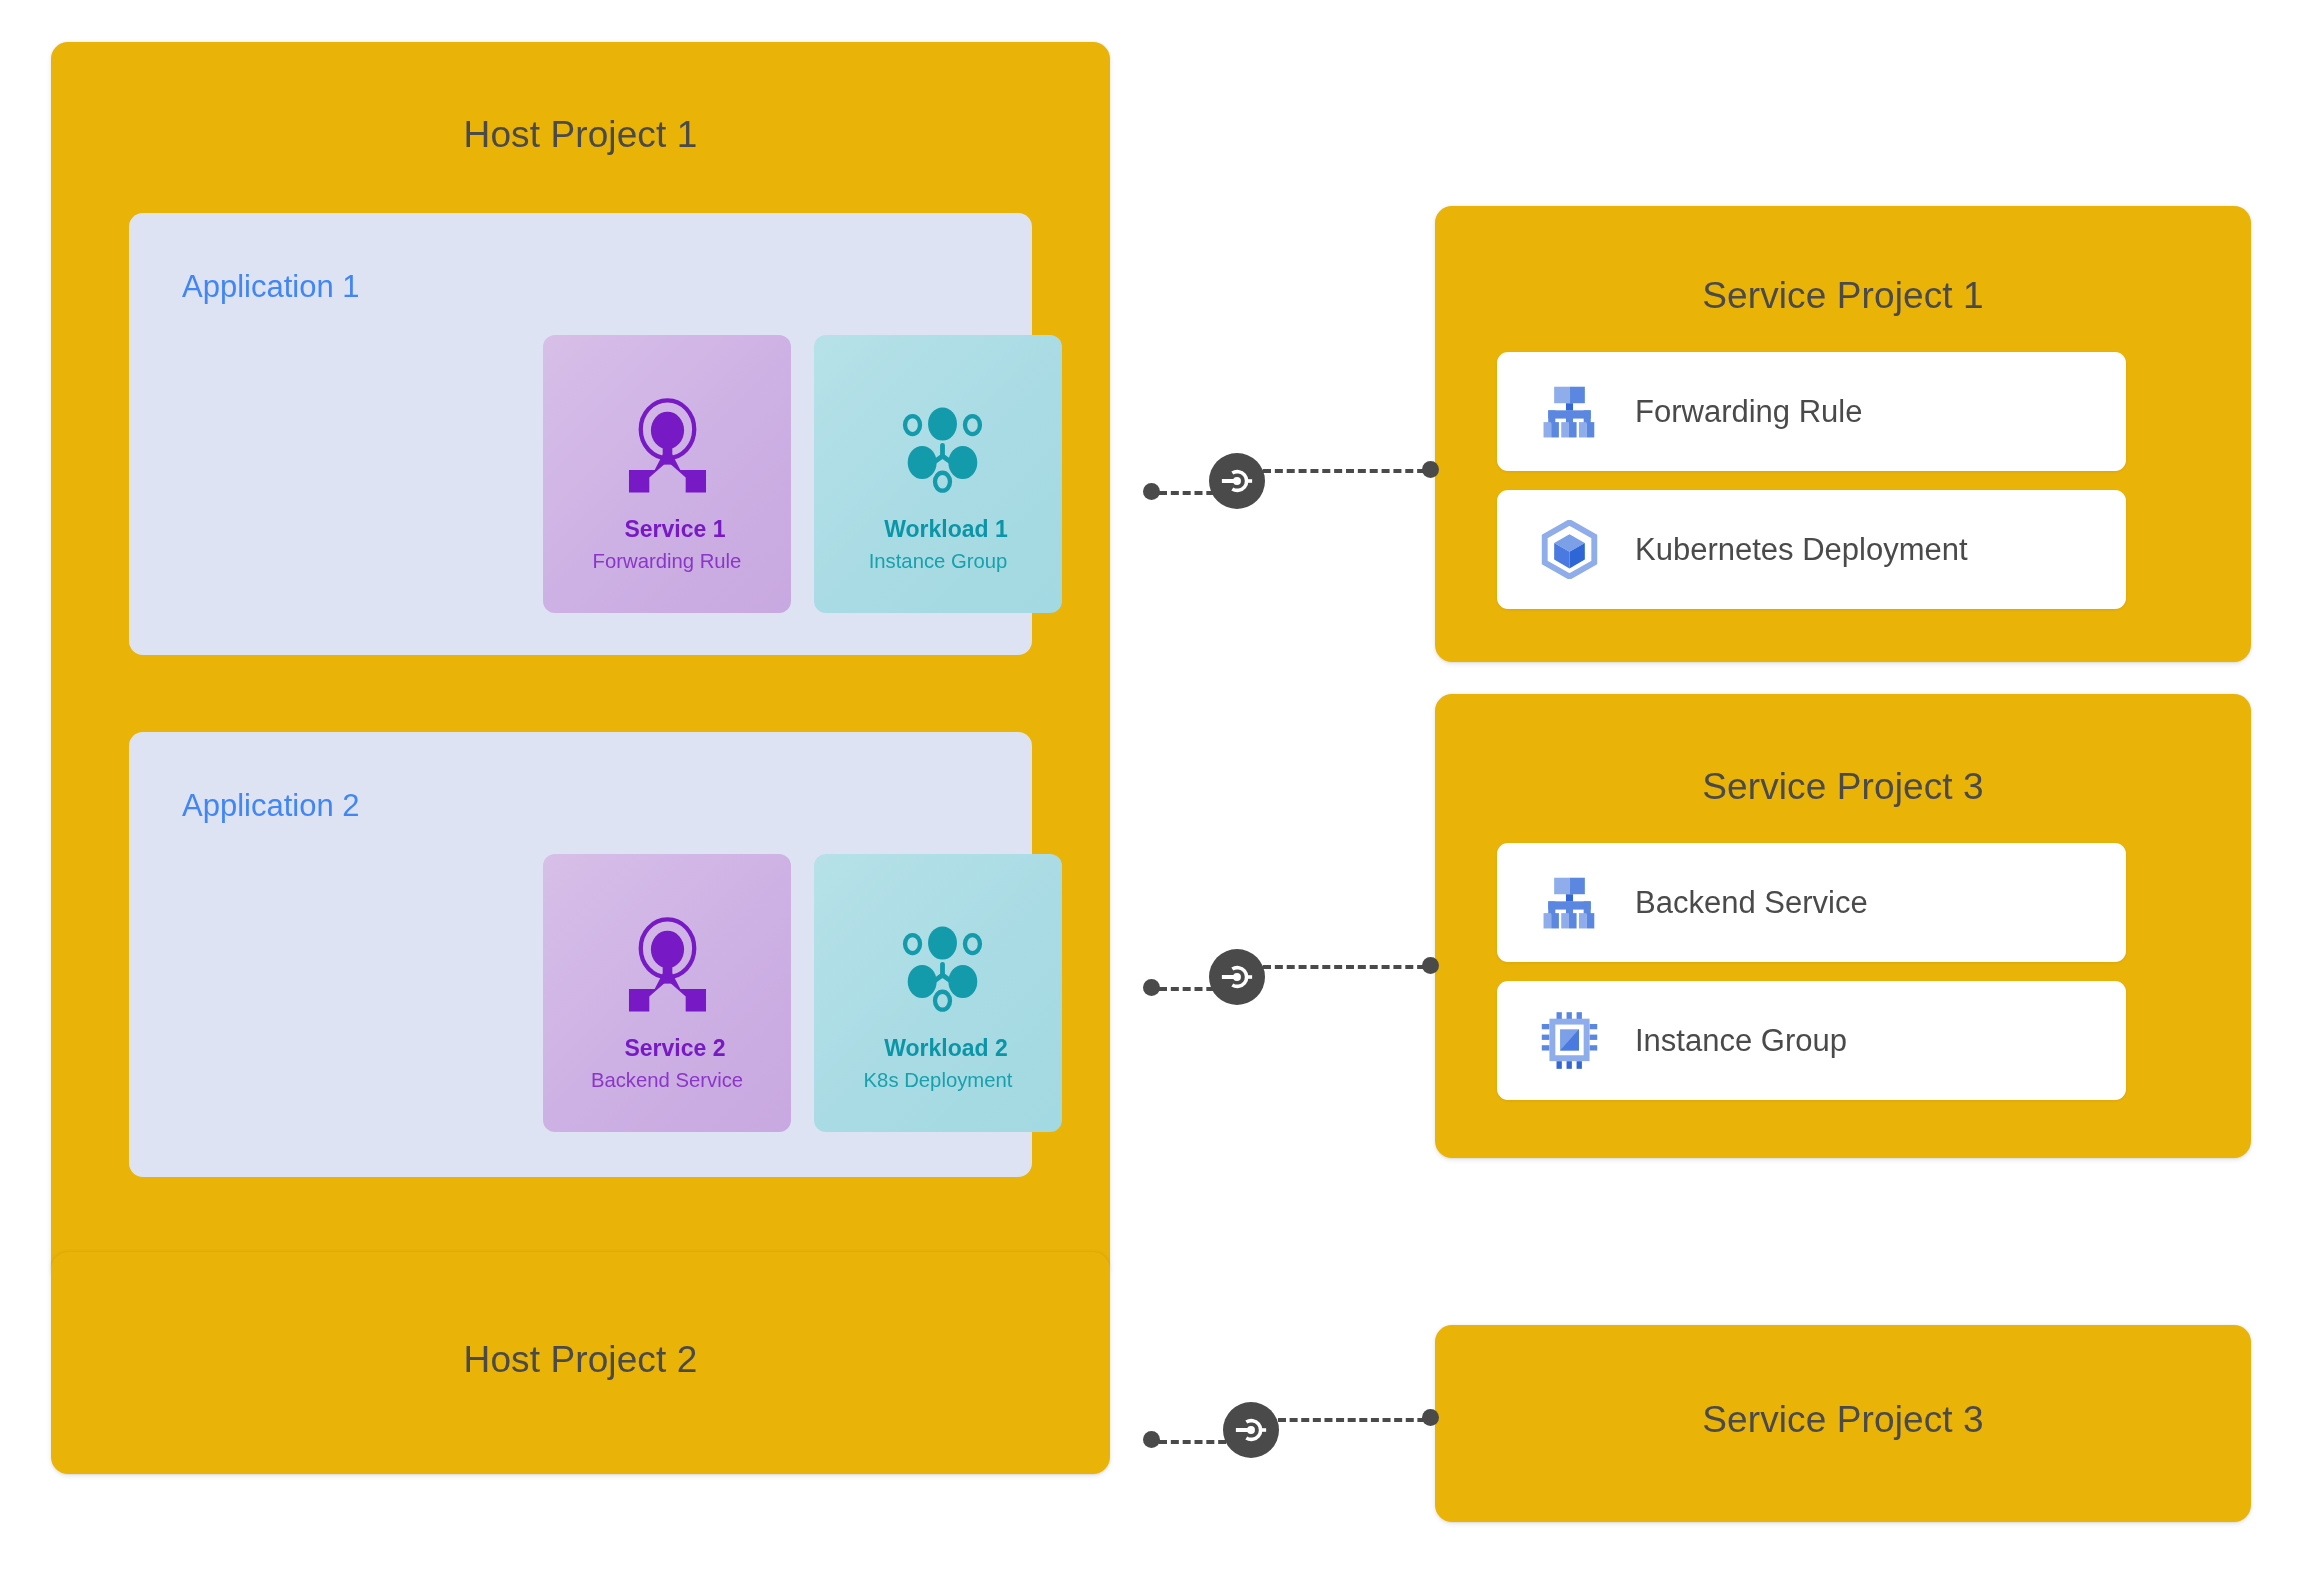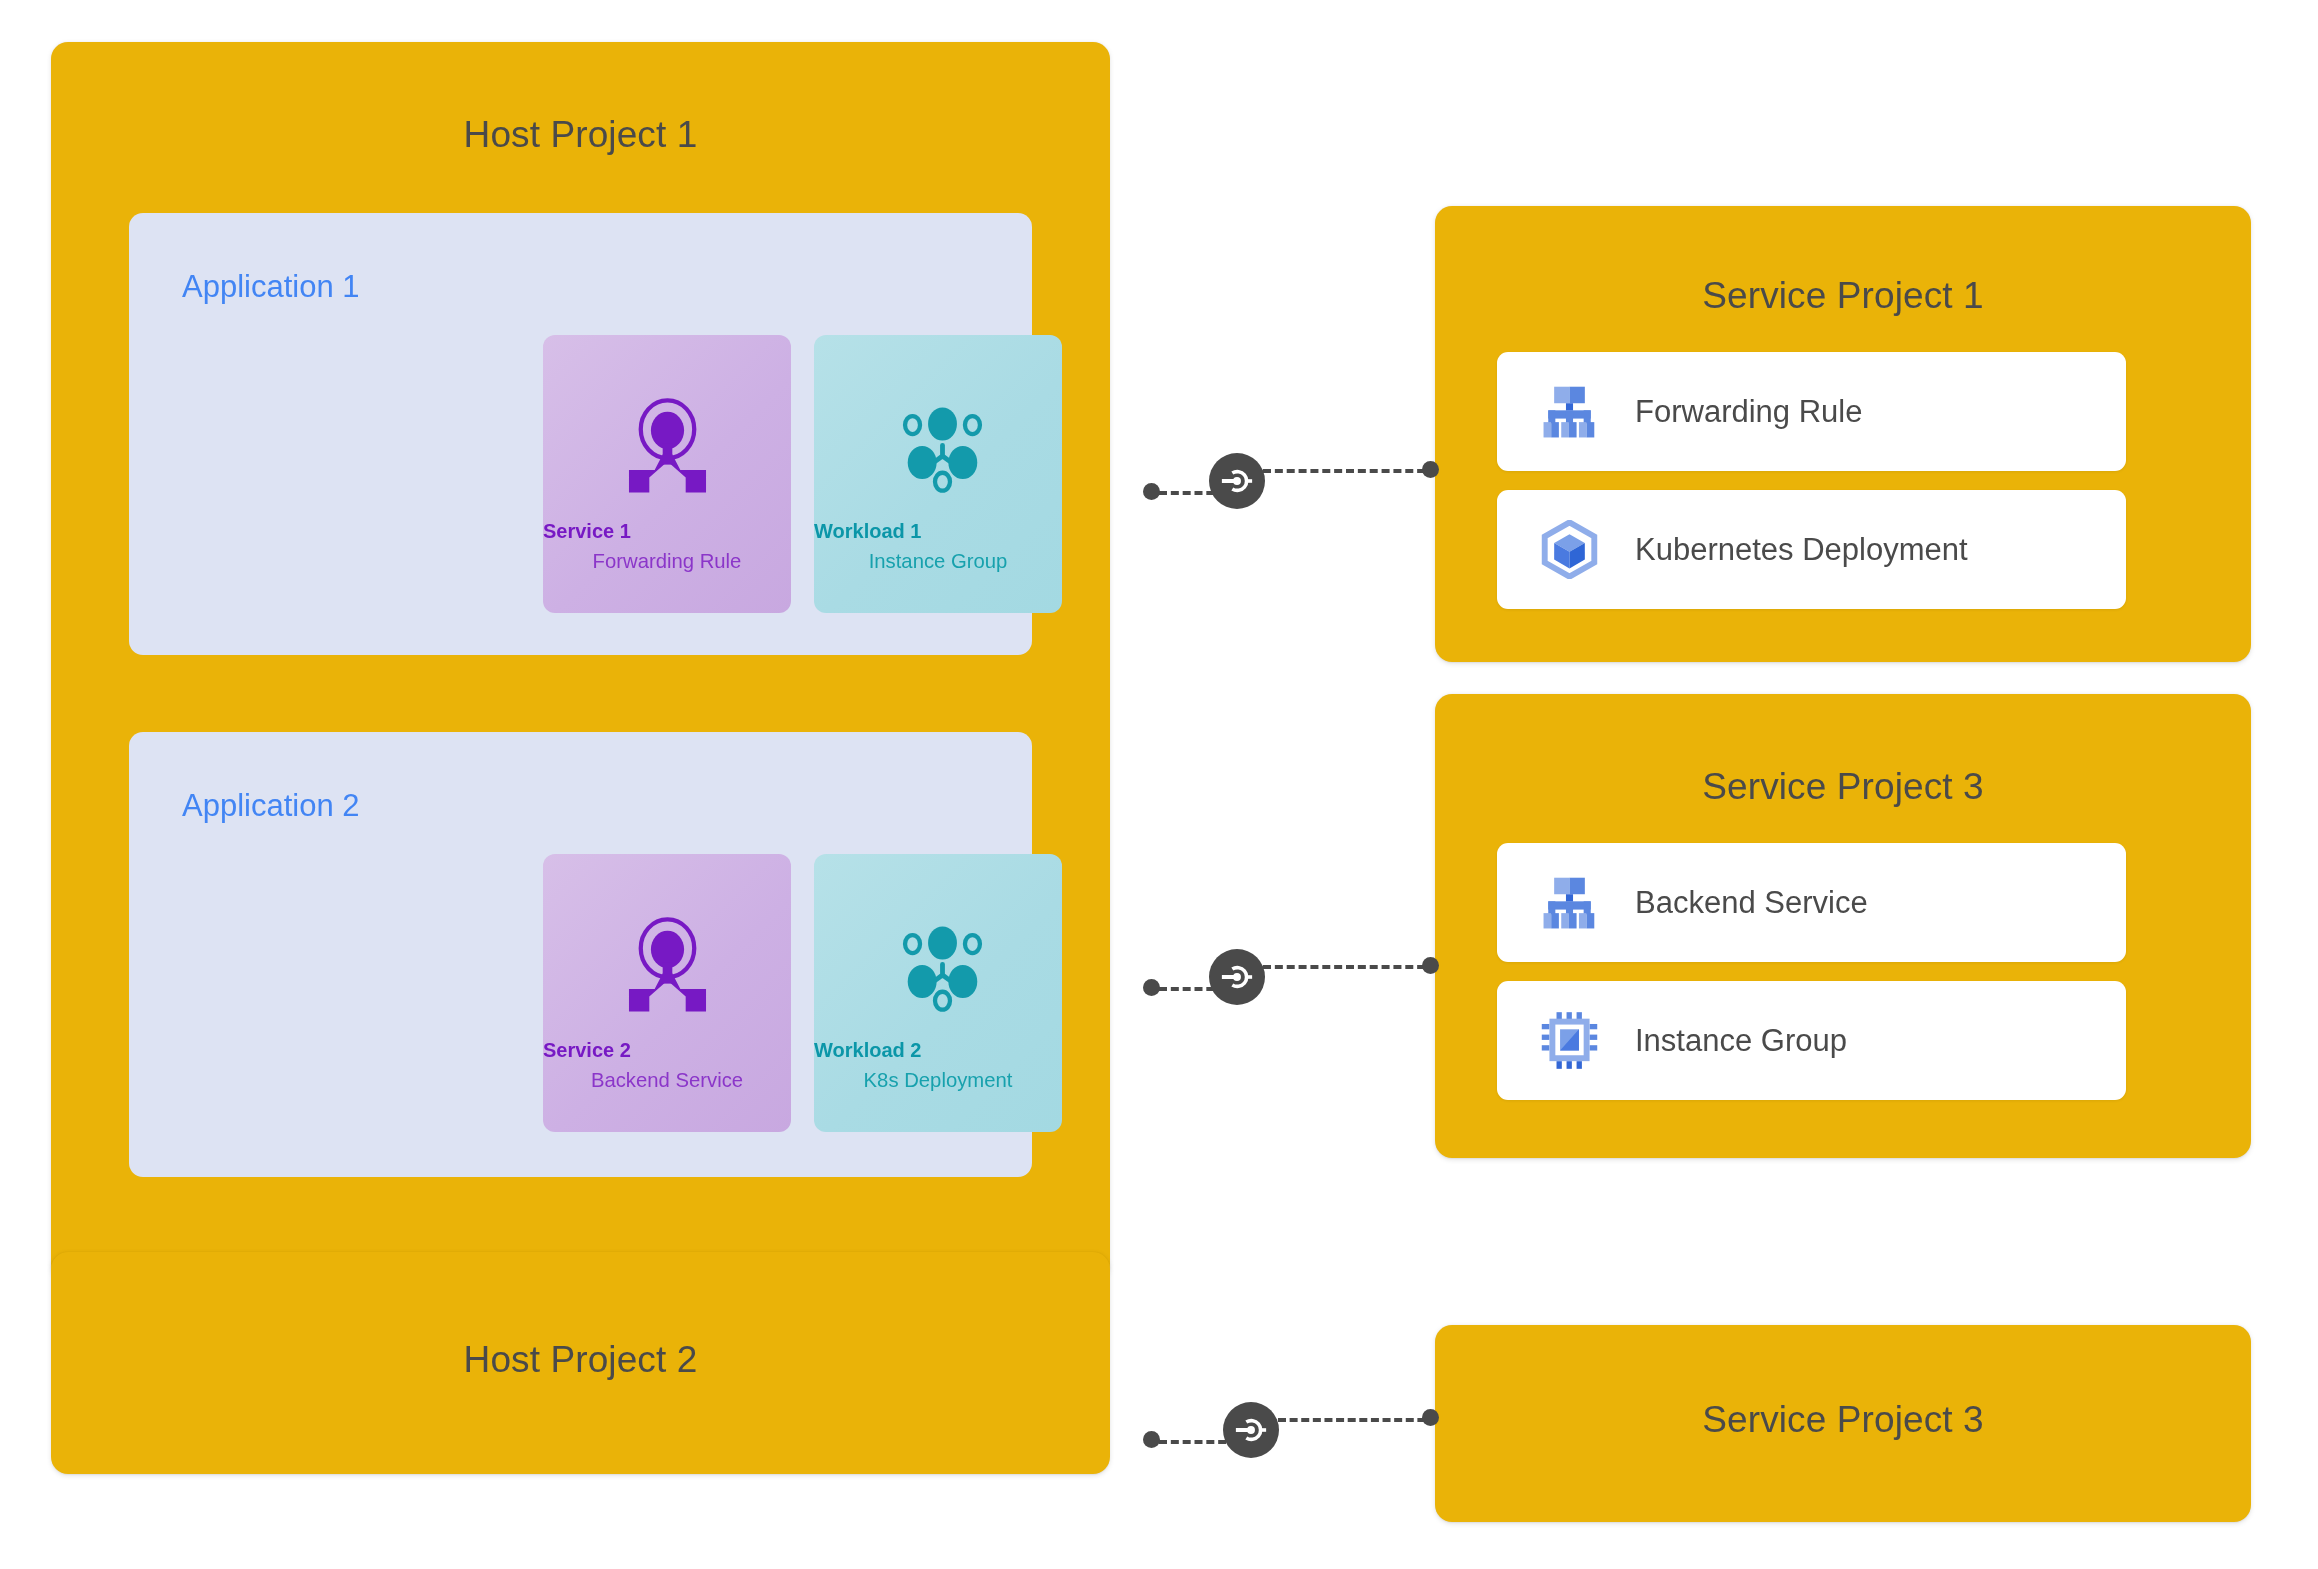--- a/index.html
+++ b/index.html
@@ -69,24 +69,24 @@
     background:linear-gradient(135deg,#b6e1e8 0%,#a9dbe4 55%,#a3d9e2 100%);
   }
   .tile-icon{
     margin-top:59px;
     width:107px;
     height:107px;
     display:block;
   }
   .tile-title{
     position:absolute;
-    left:0;right:0;
+    left:16px;right:0;
     bottom:70px;
-    text-align:left;
-    font-size:20px;
+    text-align:center;
+    font-size:23px;
     font-weight:700;
     white-space:nowrap;
   }
   .tile-sub{
     position:absolute;
     left:0;right:0;
     bottom:40px;
     text-align:center;
     font-size:20.3px;
     font-weight:400;

